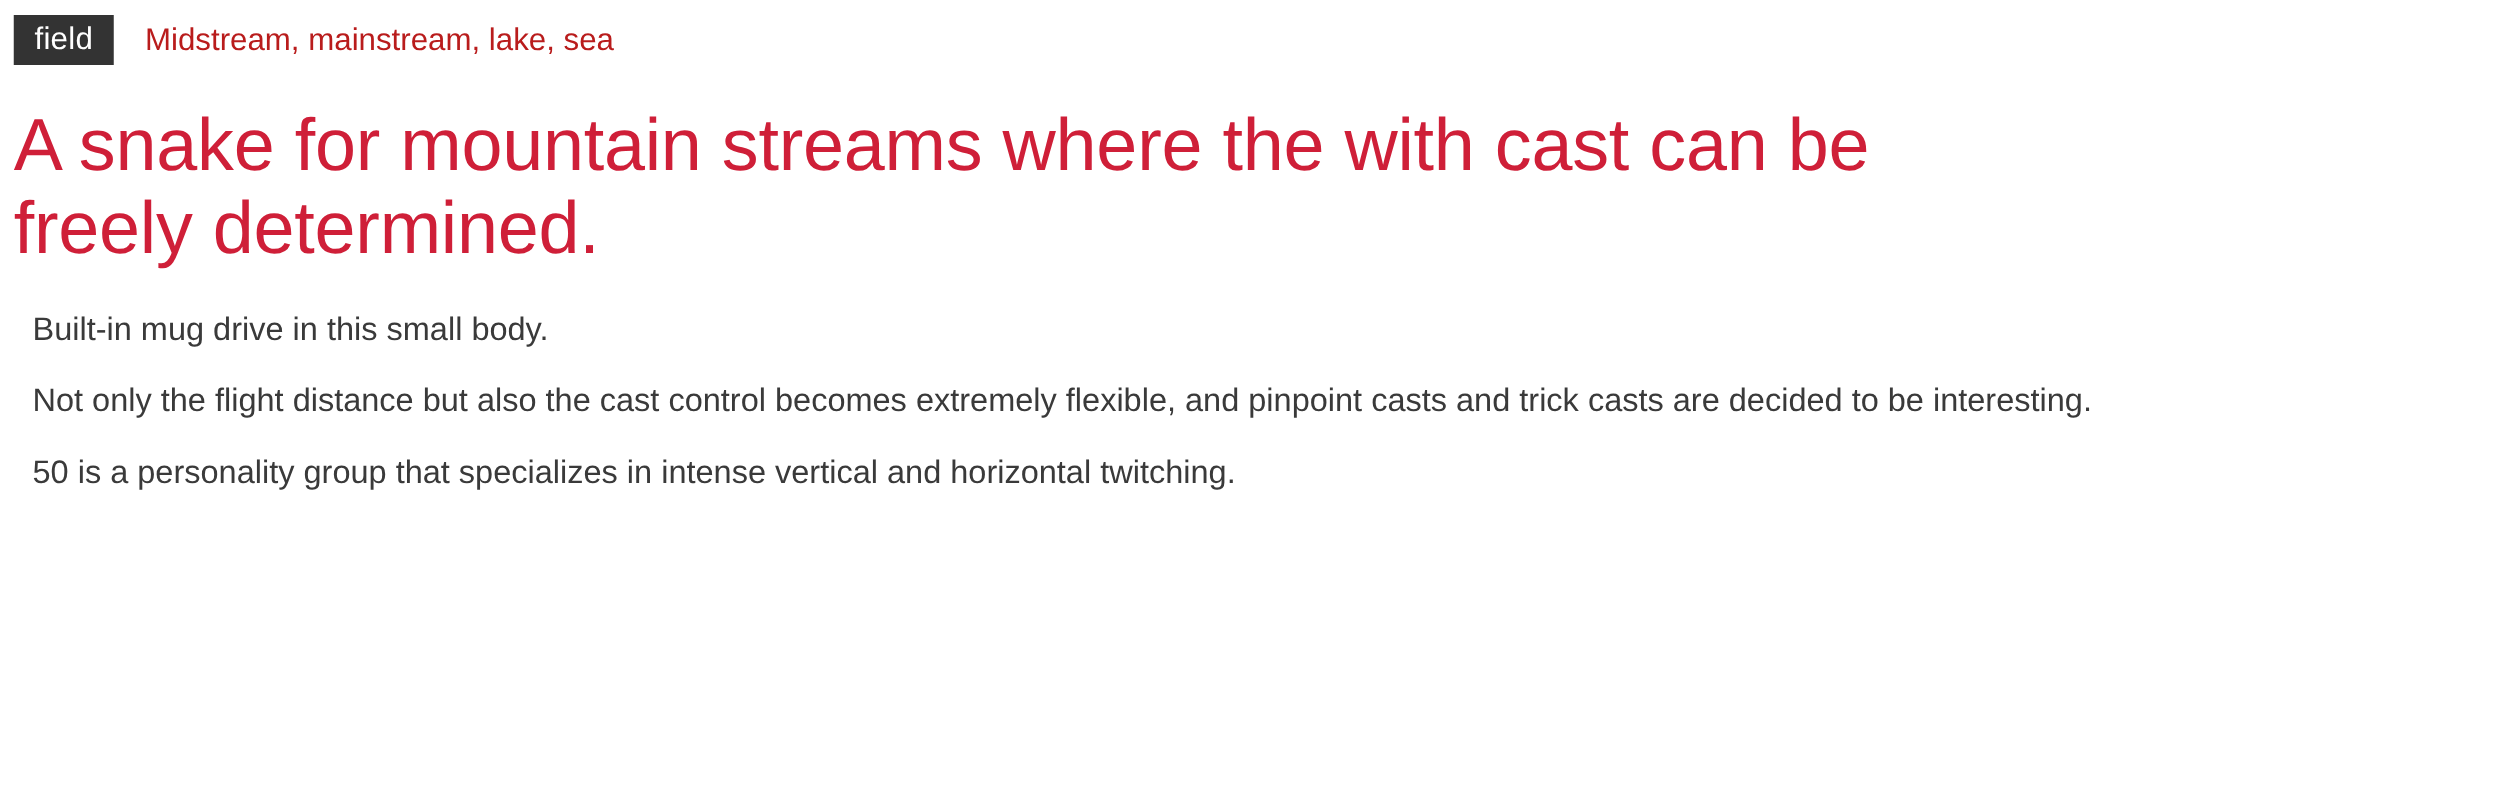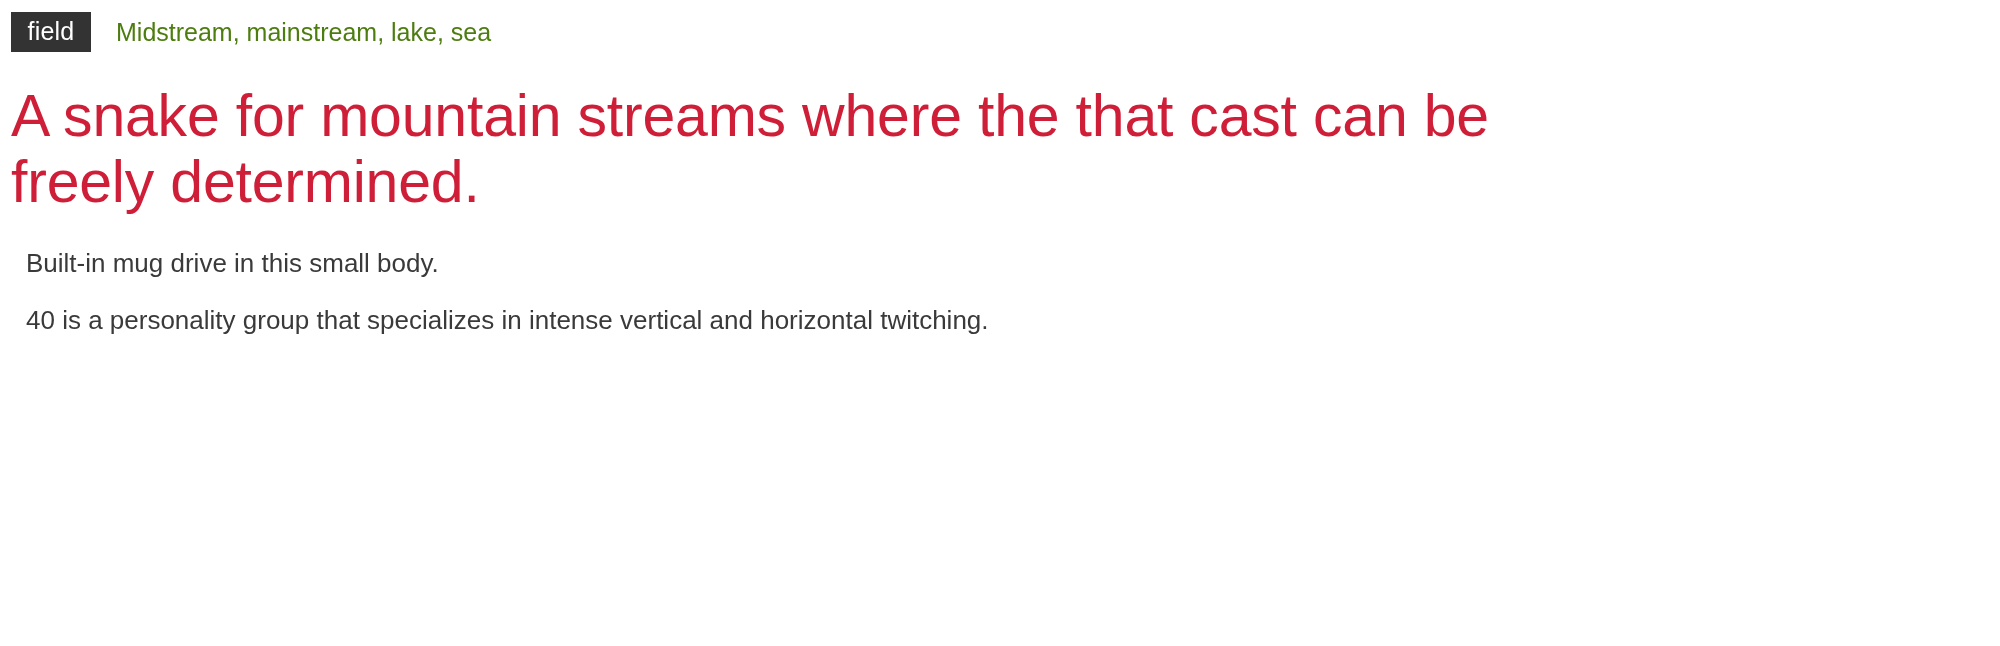--- a/index.html
+++ b/index.html
@@ -38,21 +38,21 @@
     font-size: 25px;
     line-height: 1;
     letter-spacing: 0.2px;
     padding: 7px 13px 9px 13px;
     min-width: 54px;
     height: 24px;
     box-sizing: content-box;
   }
 
   .field-values {
-    color: #4d7c0f;
+    color: #b91c1c;
     font-size: 25px;
     line-height: 1;
     margin-left: 25px;
     white-space: nowrap;
   }
 
   
   .headline {
     color: #cf1f38;
     font-size: 59px;
@@ -80,20 +80,21 @@
 </head>
 <body>
 
 <div class="page">
 
   <div class="meta-row">
     <span class="field-badge">field</span>
     <span class="field-values">Midstream, mainstream, lake, sea</span>
   </div>
 
-  <h1 class="headline">A snake for mountain streams where the that cast can be freely determined.</h1>
+  <h1 class="headline">A snake for mountain streams where the with cast can be freely determined.</h1>
 
   <div class="body-copy">
     <p>Built-in mug drive in this small body.</p>
-    <p>40 is a personality group that specializes in intense vertical and horizontal twitching.</p>
+    <p>Not only the flight distance but also the cast control becomes extremely flexible, and pinpoint casts and trick casts are decided to be interesting.</p>
+    <p>50 is a personality group that specializes in intense vertical and horizontal twitching.</p>
   </div>
 
 </div>
 
 </body></html>

